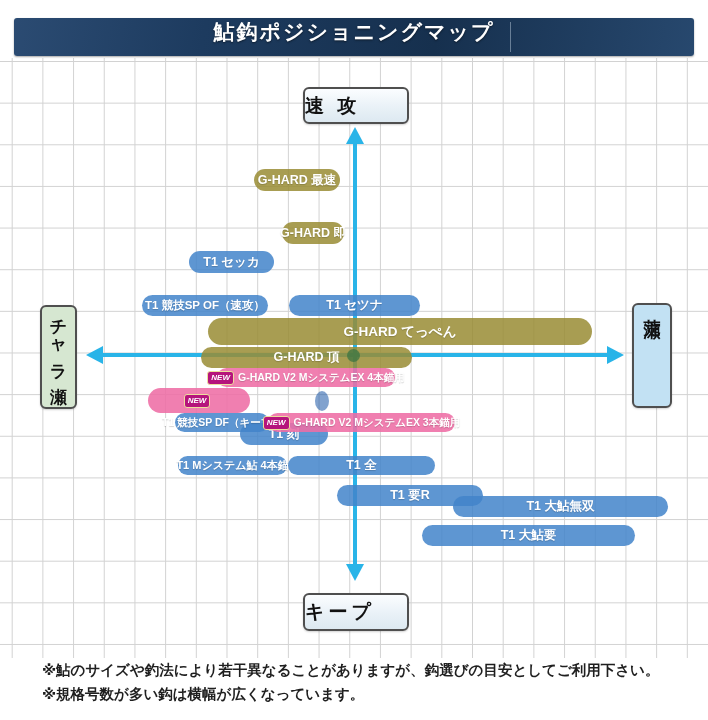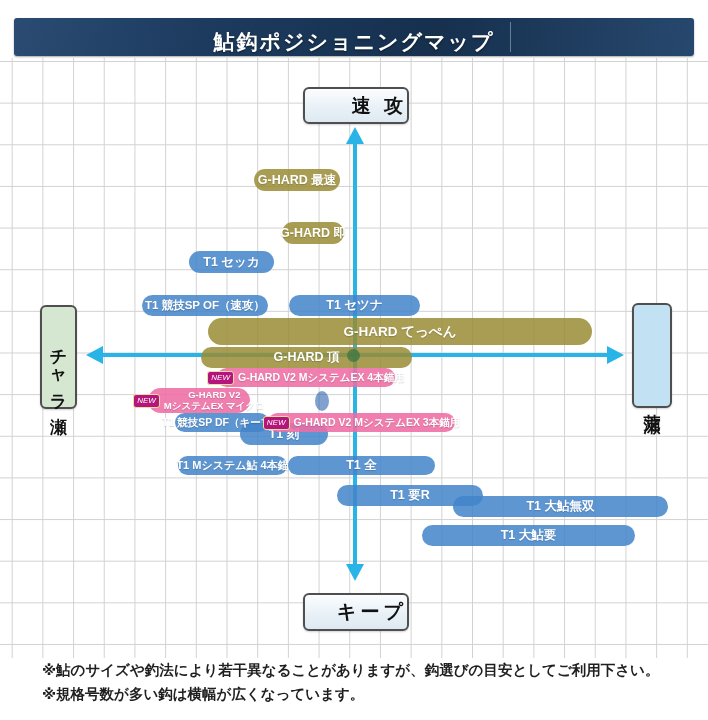--- a/index.html
+++ b/index.html
@@ -13,55 +13,55 @@
     background-image:
       linear-gradient(to right,#d2d2d2 1px,transparent 1px),
       linear-gradient(to bottom,#d2d2d2 1px,transparent 1px);
     background-size:30.7px 41.65px;
     background-position:11.7px 3px;
   }
   
   .titlebar{
     position:absolute;left:14px;top:18px;width:680px;height:38px;z-index:6;
     background:linear-gradient(100deg,#2b4b72 0%,#1d3b5f 28%,#16304e 62%,#27486e 100%);
-    border-radius:3px;display:flex;align-items:flex-end;justify-content:center;
+    border-radius:3px;display:flex;align-items:flex-start;justify-content:center;
     box-shadow:0 1px 2px rgba(0,0,0,0.35);
   }
   .titlebar .sep{position:absolute;left:496px;top:4px;width:1px;height:30px;background:rgba(200,215,230,0.45);}
   .title{color:#ffffff;font-weight:bold;font-size:21px;letter-spacing:2px;text-shadow:0 1px 2px rgba(0,0,0,0.5);}
   
   .vline{position:absolute;left:353px;top:143px;width:4px;height:423px;background:#29b4e8;z-index:1;}
   .hline{position:absolute;left:102px;top:353px;width:508px;height:4px;background:#29b4e8;z-index:1;}
   .arr{position:absolute;width:0;height:0;z-index:1;}
   .arr.up{left:346px;top:127px;border-left:9px solid transparent;border-right:9px solid transparent;border-bottom:17px solid #29b4e8;}
   .arr.down{left:346px;top:564px;border-left:9px solid transparent;border-right:9px solid transparent;border-top:17px solid #29b4e8;}
   .arr.left{left:86px;top:346px;border-top:9px solid transparent;border-bottom:9px solid transparent;border-right:17px solid #29b4e8;}
   .arr.right{left:607px;top:346px;border-top:9px solid transparent;border-bottom:9px solid transparent;border-left:17px solid #29b4e8;}
   
   .axisbox{
     position:absolute;z-index:5;border:2px solid #4f4f4f;border-radius:6px;
     background:linear-gradient(to bottom,#fbfdff 0%,#e9f1f7 55%,#dde9f1 100%);
-    display:flex;align-items:center;justify-content:flex-end;
+    display:flex;align-items:center;justify-content:flex-start;
     font-weight:bold;color:#111;box-shadow:0 1px 2px rgba(0,0,0,0.18);
   }
   .axisbox.h{font-size:19px;letter-spacing:4px;}
   .axisbox.v{writing-mode:vertical-rl;font-size:17px;letter-spacing:3px;}
   .axisbox.green{background:#d6e7d1;}
   .axisbox.lblue{background:#c2e1f3;}
   
   .pill{
     position:absolute;z-index:2;border-radius:999px;color:#ffffff;font-weight:bold;
     display:flex;align-items:center;justify-content:center;white-space:nowrap;
     font-size:12.5px;text-shadow:0 1px 1px rgba(0,0,0,0.18);
   }
   .olive{background:rgba(153,140,52,0.85);}
   .blue{background:rgba(66,132,202,0.85);}
   .pink{background:rgba(238,109,165,0.88);}
   .badge{
-    display:inline-block;background:#b5147c;color:#fff;font-style:italic;font-weight:normal;
+    display:inline-block;background:#b5147c;color:#fff;font-style:italic;font-weight:bold;
     font-size:8px;line-height:10px;padding:1px 3px;border:1px solid #ecdf9c;border-radius:3px;
     margin-right:4px;flex:0 0 auto;text-shadow:none;
   }
   .twoline{display:flex;flex-direction:column;line-height:1.12;text-align:center;}
   
   .dot{position:absolute;left:347px;top:349px;width:13px;height:13px;border-radius:50%;
        background:rgba(55,115,65,0.72);z-index:3;}
   .lens{position:absolute;left:315px;top:391px;width:14px;height:20px;border-radius:50%;
        background:rgba(25,85,165,0.55);z-index:3;}
   
@@ -110,24 +110,20 @@
     </div>
   <div class="pill pink" style="left:217px;top:368px;width:178px;height:19px;font-size:10.5px;">
       <span class="badge">NEW</span>
       <span>G-HARD V2 MシステムEX 4本錨用</span>
     </div>
   <div class="pill blue" style="left:240px;top:390px;width:88px;height:22px;margin-top:33px;">
       <span>T1 刻</span>
     </div>
   <div class="pill pink" style="left:148px;top:388px;width:102px;height:25px;font-size:9.5px;">
     <span class="badge">NEW</span>
-    <span class="twoline">
-      <span>G-HARD V2</span>
-      <span>MシステムEX マイクロ</span>
-    </span>
   </div>
   <div class="pill blue" style="left:175px;top:413px;width:94px;height:19px;font-size:10.5px;">
       <span>T1 競技SP DF（キープ）</span>
     </div>
   <div class="pill pink" style="left:268px;top:413px;width:187px;height:19px;font-size:10.5px;">
       <span class="badge">NEW</span>
       <span>G-HARD V2 MシステムEX 3本錨用</span>
     </div>
   <div class="pill blue" style="left:178px;top:456px;width:109px;height:19px;font-size:11px;">
       <span>T1 Mシステム鮎 4本錨</span>

